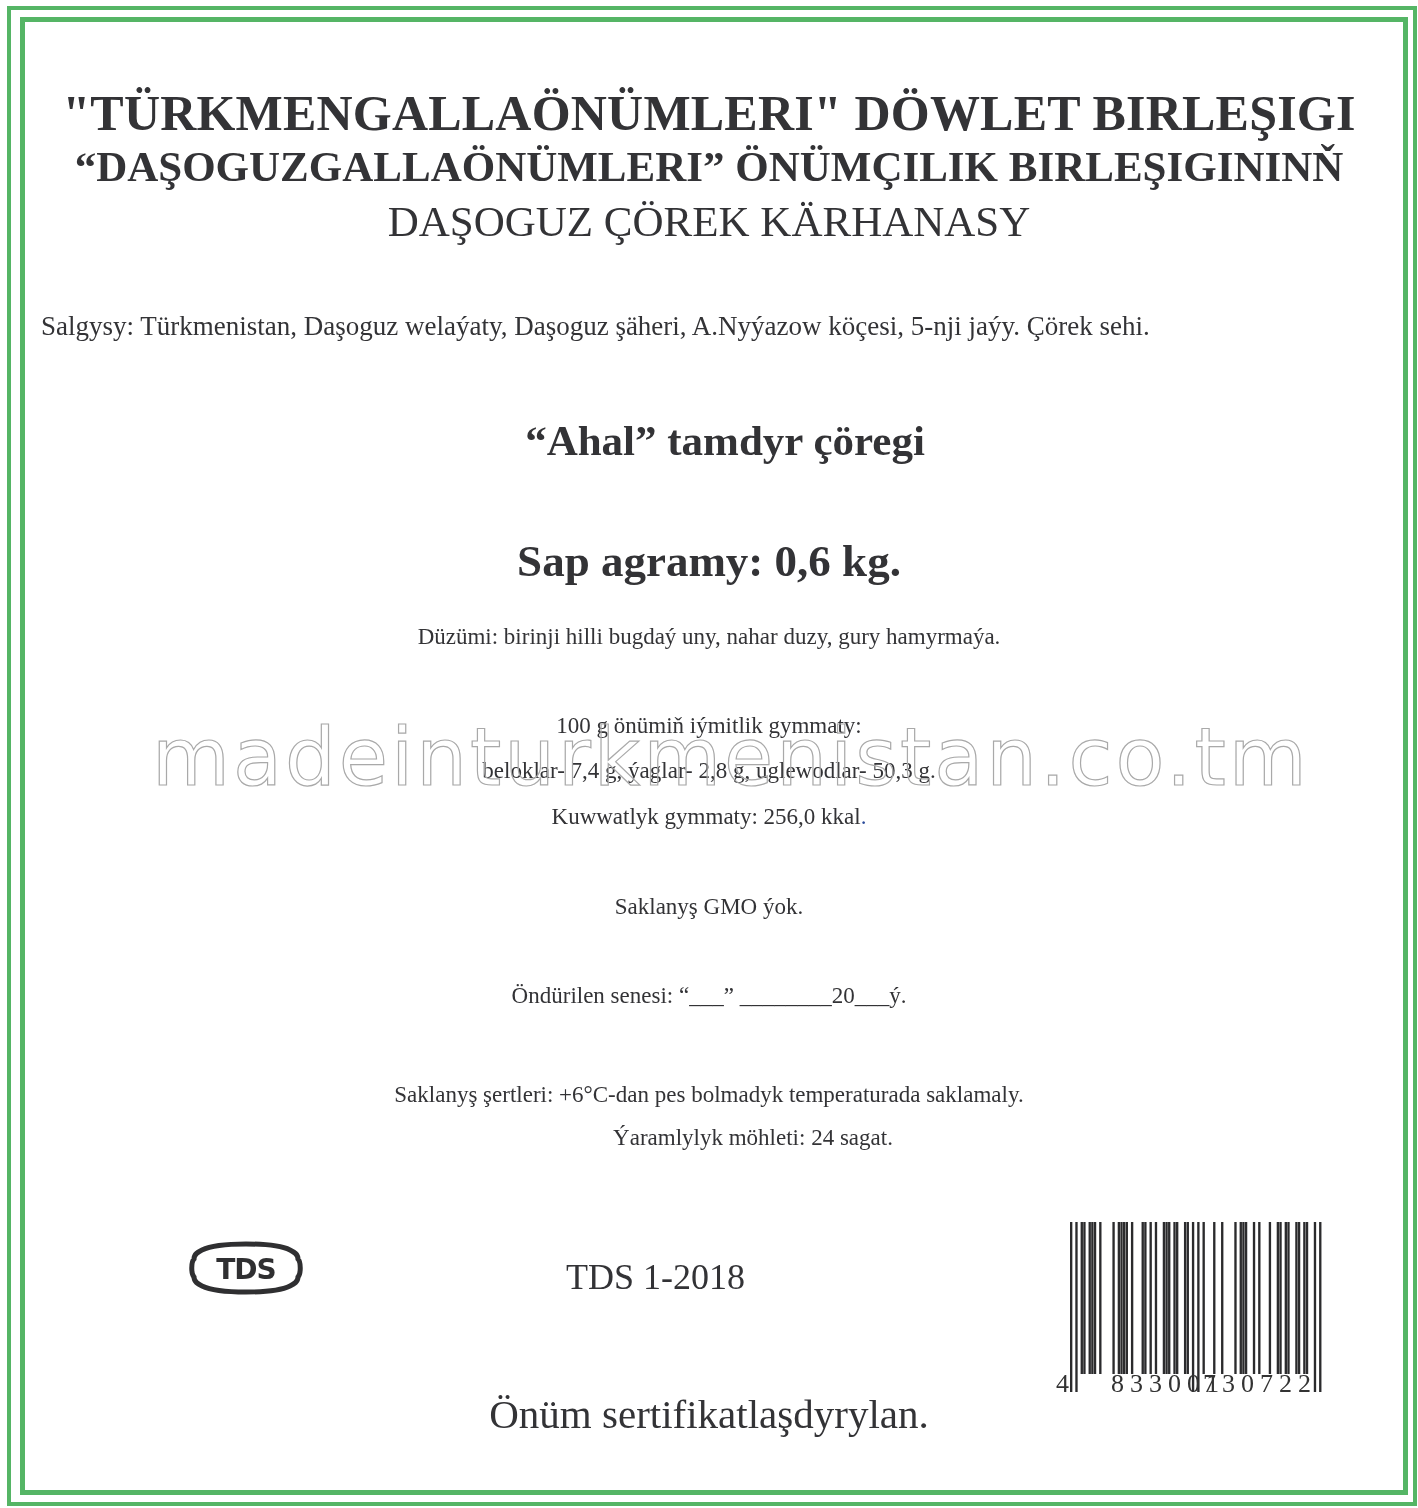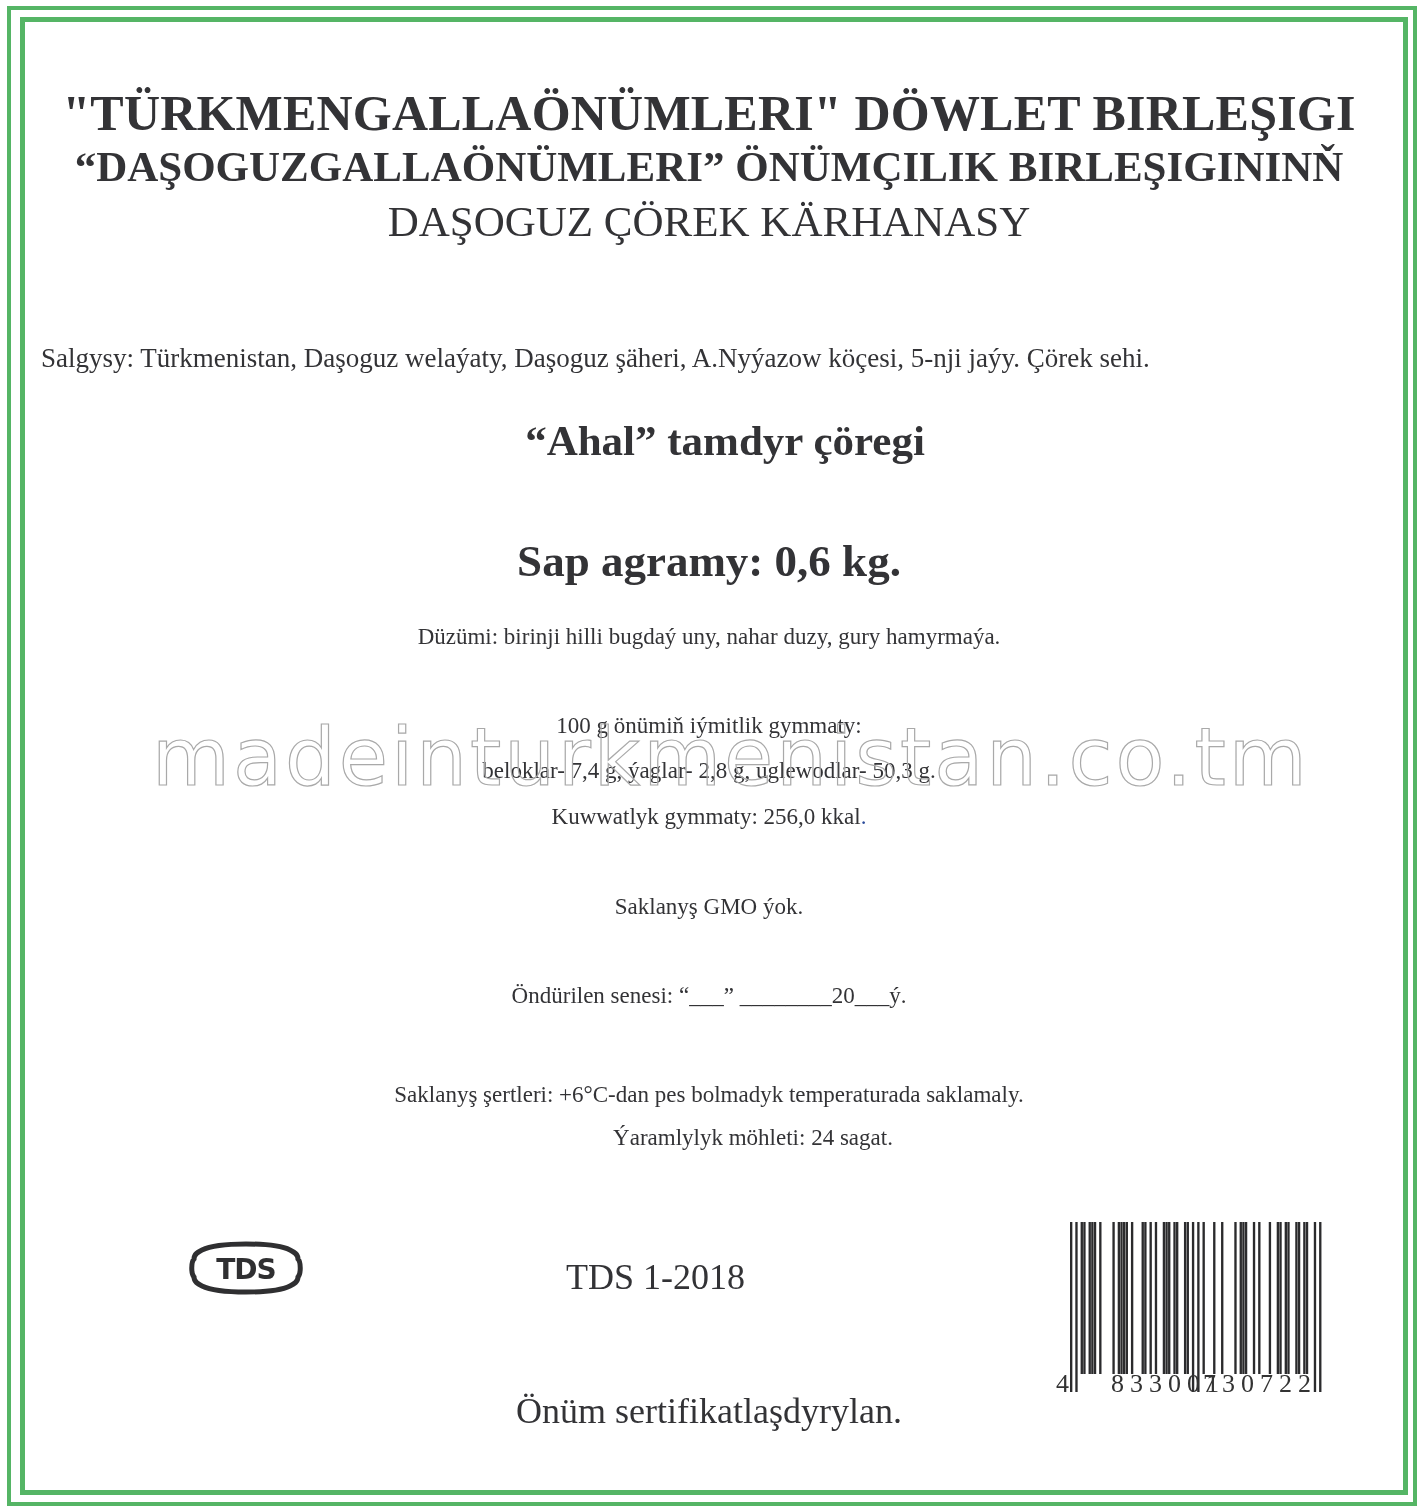--- a/index.html
+++ b/index.html
@@ -26,34 +26,34 @@
   .body { font-size: 23px; }
   .watermark {
     position: absolute; left: 152px; top: 718px; white-space: nowrap;
     font-family: "DejaVu Sans", "Liberation Sans", sans-serif;
     font-size: 80px; letter-spacing: 3px; color: transparent;
     -webkit-text-stroke: 1.2px #a9a9a9; line-height: 1;
   }
   .tds-logo { position: absolute; left: 188px; top: 1240px; }
   .tds-std { position: absolute; left: 566px; top: 1256px; font-size: 36px; white-space: nowrap; }
   .barcode { position: absolute; left: 1046px; top: 1218px; }
-  .footer { position: absolute; left: 0; width: 1418px; top: 1390px; text-align: center; font-size: 36px; }
+  .footer { position: absolute; left: 0; width: 1418px; top: 1390px; text-align: center; font-size: 41px; }
   .blue-dot { color: #2a4a9a; }
 </style>
 </head>
 <body>
 
 <div class="frame-outer"></div>
 <div class="frame-inner"></div>
 
 <div class="abs h1" style="top:84px;">"TÜRKMENGALLAÖNÜMLERI" DÖWLET BIRLEŞIGI</div>
 <div class="abs h2" style="top:142px;">“DAŞOGUZGALLAÖNÜMLERI” ÖNÜMÇILIK BIRLEŞIGININŇ</div>
 <div class="abs h3" style="top:197px;">DAŞOGUZ ÇÖREK KÄRHANASY</div>
 
-<div class="abs addr" style="top:311px;margin-top:32px;">Salgysy: Türkmenistan, Daşoguz welaýaty, Daşoguz şäheri, A.Nyýazow köçesi, 5-nji jaýy. Çörek sehi.</div>
+<div class="abs addr" style="top:311px;">Salgysy: Türkmenistan, Daşoguz welaýaty, Daşoguz şäheri, A.Nyýazow köçesi, 5-nji jaýy. Çörek sehi.</div>
 
 <div class="abs title" style="top:416px;margin-left:16px;">“Ahal” tamdyr çöregi</div>
 <div class="abs weight" style="top:535px;">Sap agramy: 0,6 kg.</div>
 
 <div class="abs body" style="top:624px;">Düzümi: birinji hilli bugdaý uny, nahar duzy, gury hamyrmaýa.</div>
 
 <div class="abs body" style="top:713px;">100 g önümiň iýmitlik gymmaty:</div>
 <div class="abs body" style="top:758px;">beloklar- 7,4 g, ýaglar- 2,8 g, uglewodlar- 50,3 g.</div>
 <div class="abs body" style="top:804px;"><span>Kuwwatlyk gymmaty: 256,0 kkal</span><span class="blue-dot">.</span></div>
 

